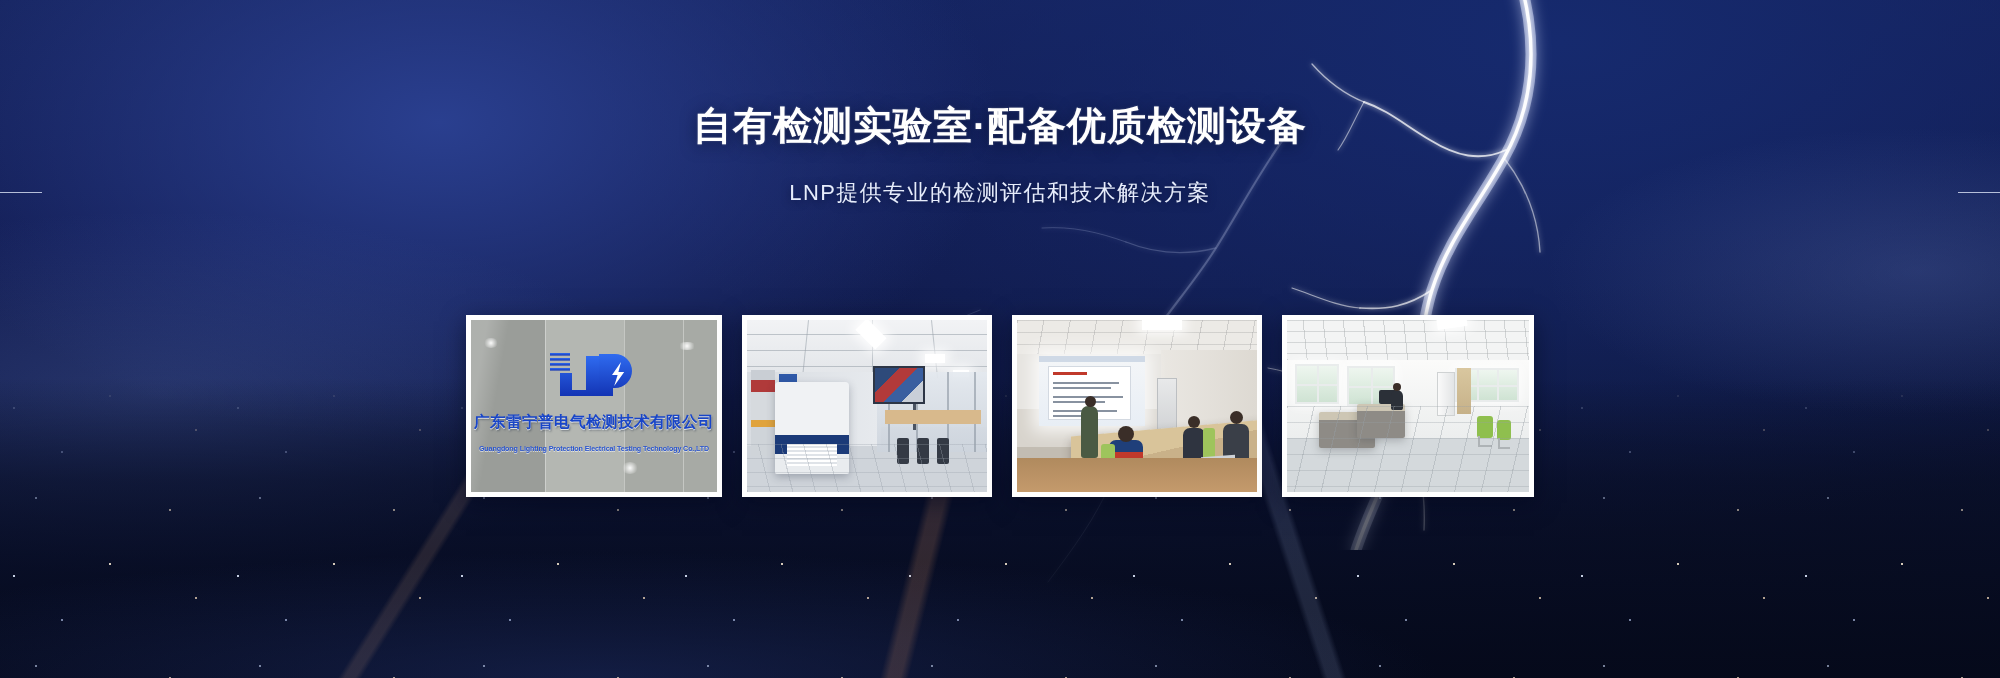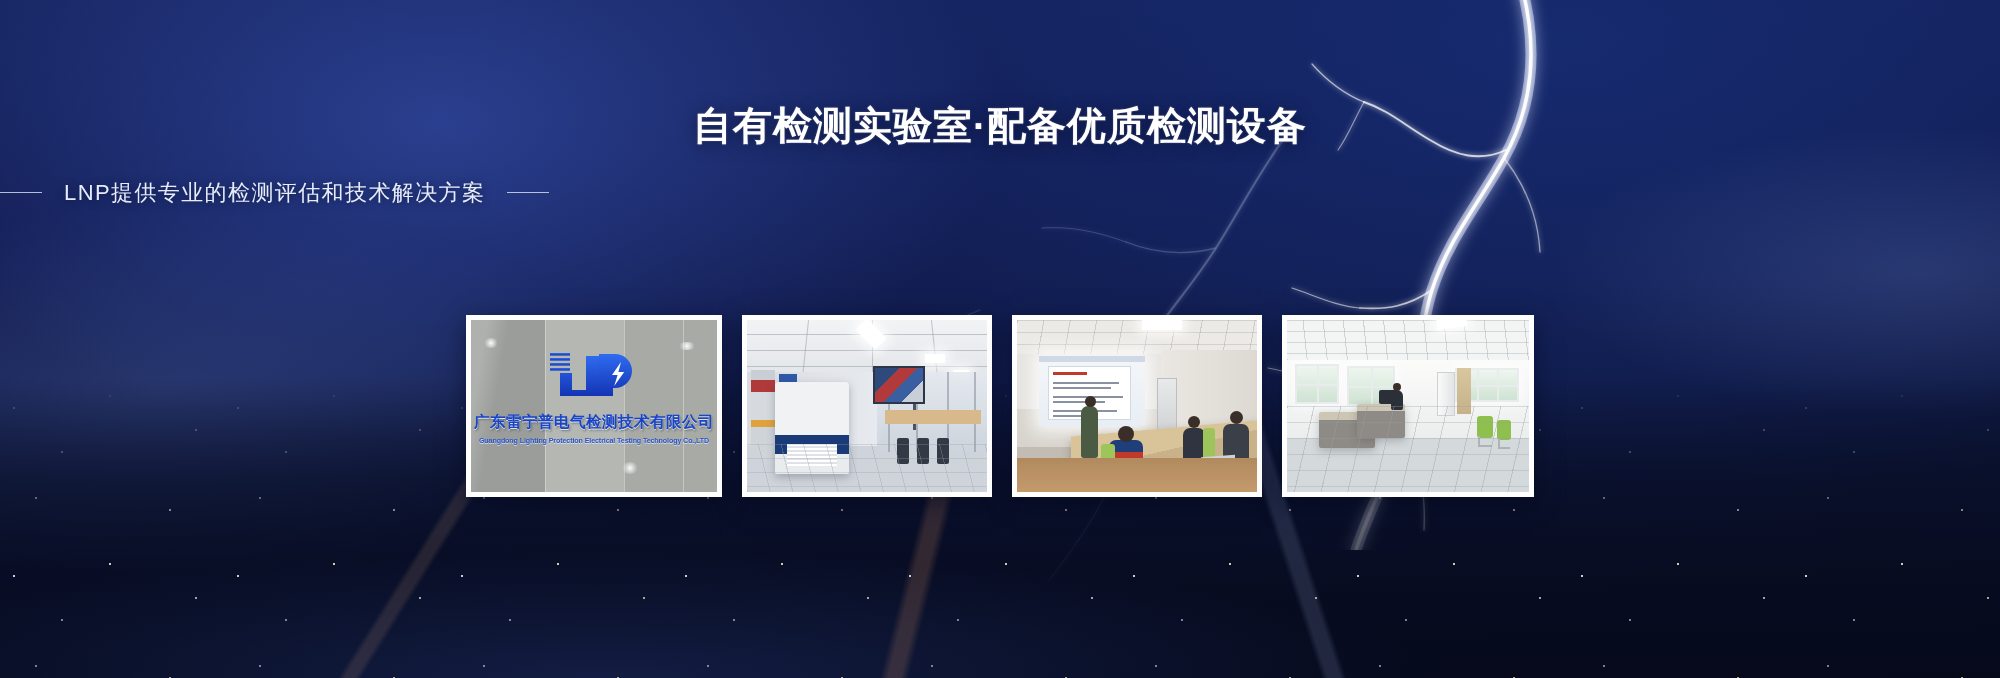--- a/index.html
+++ b/index.html
@@ -60,21 +60,21 @@
   .headline-wrap{
     position:absolute; top:0; left:0; right:0; text-align:center;
     padding-top:104px;
   }
   .headline{
     font-size:39px; line-height:1.12; font-weight:700; color:#ffffff;
     letter-spacing:1px;
     text-shadow:0 2px 16px rgba(8,16,50,.75), 0 0 2px rgba(255,255,255,.35);
   }
   .sub-row{
-    display:flex; align-items:center; justify-content:flex-start; gap:22px;
+    display:flex; align-items:center; justify-content:space-between; gap:22px;
     margin-top:30px;
   }
   .rule{ display:block; width:42px; height:1px; background:rgba(226,233,250,.78); }
   .subtitle{
     font-size:22px; color:#e6ecfb; letter-spacing:1.4px; font-weight:400;
     text-shadow:0 1px 8px rgba(8,16,50,.7);
   }
 
   
   .gallery{
@@ -103,21 +103,21 @@
   .sign-logo{
     position:absolute; left:50%; top:26px; transform:translateX(-50%);
     width:104px; height:56px;
   }
   .sign-cn{
     position:absolute; left:50%; top:92px; transform:translateX(-50%);
     white-space:nowrap; font-size:15.5px; font-weight:700; letter-spacing:.5px;
     color:#1845c8; text-shadow:0 1px 0 rgba(255,255,255,.75), 1px 2px 2px rgba(40,50,70,.45);
   }
   .sign-en{
-    position:absolute; left:50%; top:117px; transform:translateX(-50%);
+    position:absolute; left:50%; top:125px; transform:translateX(-50%);
     white-space:nowrap; font-size:7.1px; font-weight:700; letter-spacing:-.1px;
     color:#2a55cf; text-shadow:0 1px 0 rgba(255,255,255,.6);
   }
   .glint{ position:absolute; border-radius:50%; background:radial-gradient(circle, rgba(255,255,255,.95) 0%, rgba(255,255,255,0) 70%); }
 
   
   .p-lab{ background:linear-gradient(to bottom,#e9ebee 0 34%, #dfe2e6 34% 62%, #cfd4da 62% 100%); }
   .ceiling{ position:absolute; left:0; right:0; top:0; height:58px; background:linear-gradient(to bottom,#f2f3f5,#e2e5e9); }
   .ceiling .g{ position:absolute; background:rgba(150,158,168,.55); }
   .panel-light{ position:absolute; background:#ffffff; box-shadow:0 0 12px 4px rgba(255,255,255,.85); }

